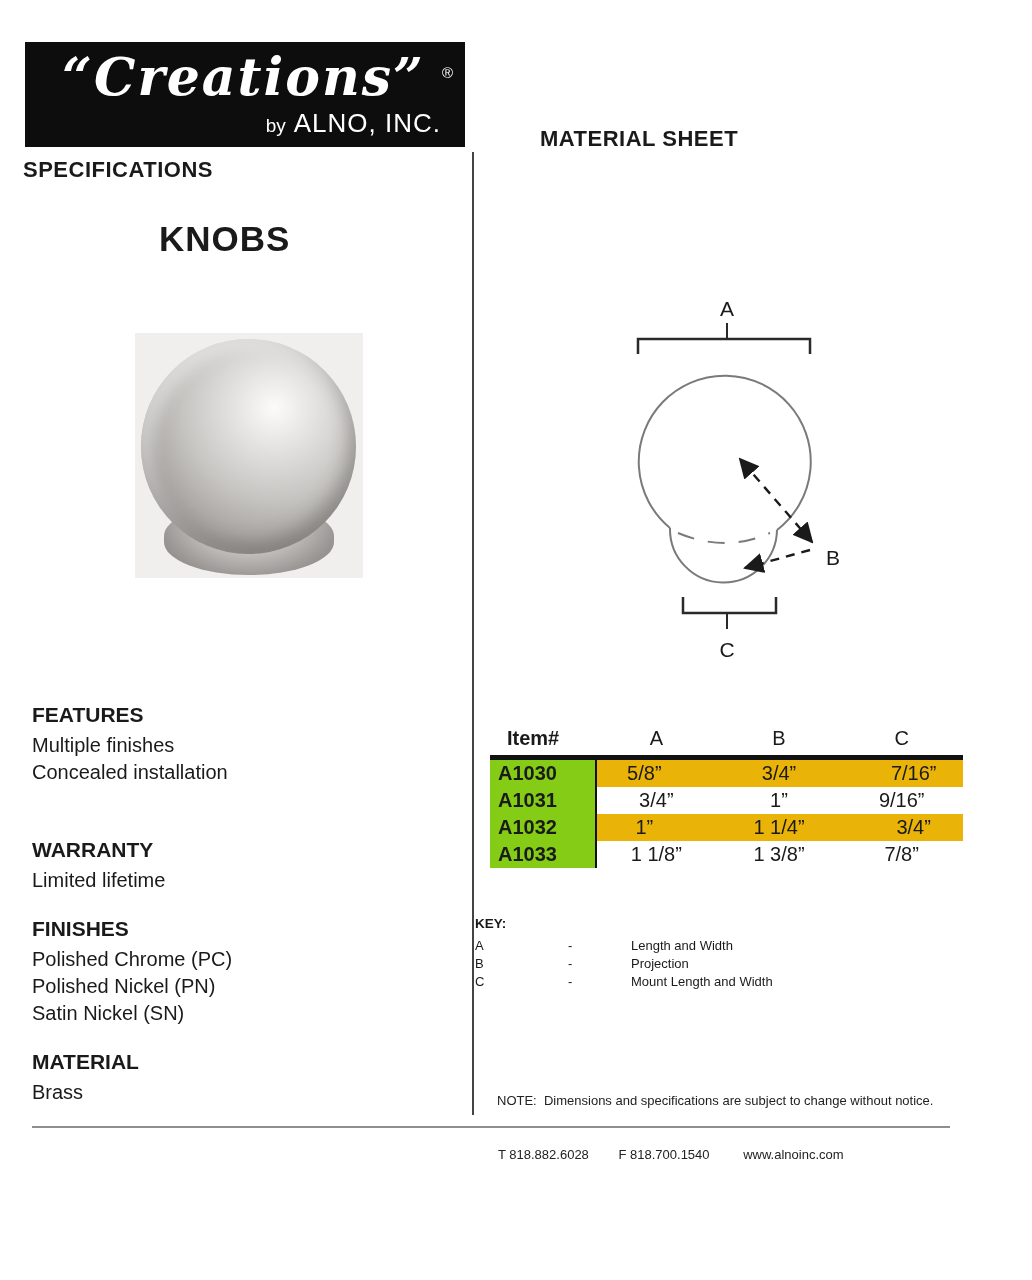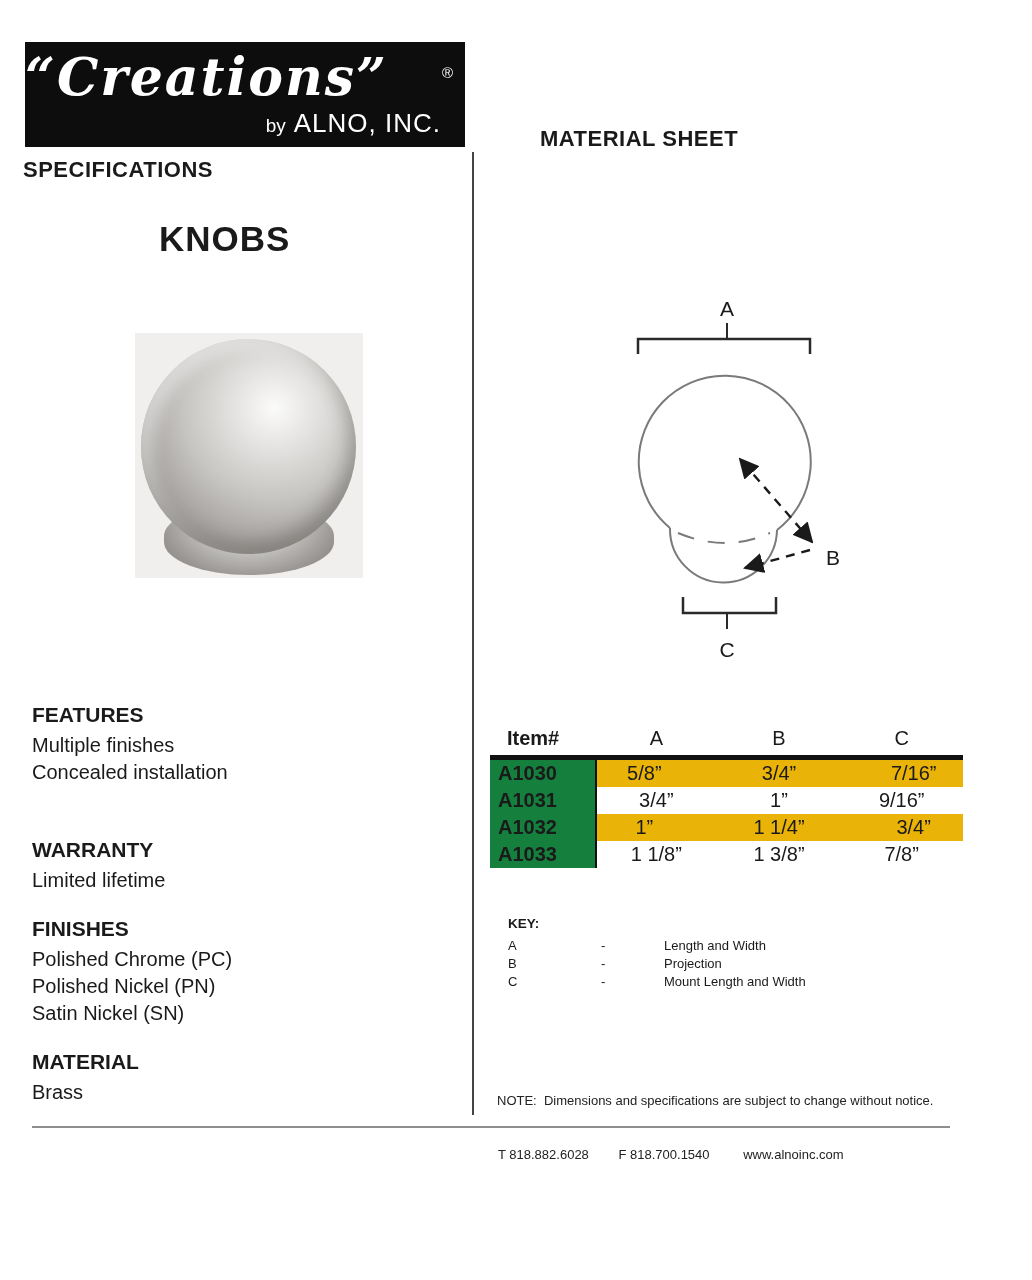--- a/index.html
+++ b/index.html
@@ -6,21 +6,21 @@
   .page {
     position:relative; width:1032px; height:1280px; margin:0 auto;
     background:#ffffff; overflow:hidden;
     font-family:"Liberation Sans", sans-serif; color:#1a1a1a;
   }
   .abs { position:absolute; }
 
   
   .logo { left:25px; top:42px; width:440px; height:105px; background:#0d0d0d; }
   .logo-script {
-    position:absolute; left:0; right:40px; top:4px; text-align:left;
+    position:absolute; left:0; right:40px; top:4px; text-align:right;
     font-family:"DejaVu Serif", serif; font-style:italic; font-weight:bold;
     font-size:52px; color:#ffffff; letter-spacing:2px; white-space:nowrap;
   }
   .logo-reg { position:absolute; right:12px; top:22px; color:#ffffff; font-size:15px; }
   .logo-byline { position:absolute; right:24px; bottom:8px; color:#ffffff; white-space:nowrap; }
   .logo-by { font-size:19px; margin-right:8px; }
   .logo-company { font-size:26px; letter-spacing:1px; }
 
   
   .specifications { left:23px; top:157px; font-size:22px; font-weight:bold; letter-spacing:0.5px; }
@@ -46,27 +46,27 @@
 
   
   .spec-table { left:490px; top:727px; width:473px; font-size:20px; }
   .t-header { display:flex; height:28px; border-bottom:5px solid #111111; align-items:flex-start; }
   .t-h-item { width:105px; padding-left:17px; font-weight:bold; box-sizing:border-box; }
   .t-h-col  { flex:1; text-align:center; }
   .t-body { position:relative; }
   .t-vline { position:absolute; left:105px; top:0; bottom:0; width:2px; background:#111111; }
   .t-row { display:flex; height:27px; }
   .t-item { width:105px; padding-left:8px; box-sizing:border-box; font-weight:bold;
-            display:flex; align-items:center; background:#15803d; }
+            display:flex; align-items:center; background:#84cc16; }
   .t-data { flex:1; display:flex; align-items:center; }
   .t-row.shaded .t-data { background:#eab308;gap:36px; }
   .t-cell { flex:1; text-align:center; }
 
   
-  .key { left:508px; top:916px; font-size:13px; }
+  .key { left:475px; top:916px; font-size:13px; }
   .key-title { font-weight:bold; font-size:13.5px; margin-bottom:5px; }
   .key-row { display:flex; height:18px; align-items:center; }
   .key-letter { width:93px; }
   .key-dash { width:63px; }
 
   
   .section { left:32px; }
   .sec-title { font-size:21px; font-weight:bold; line-height:24px; margin-bottom:5px; }
   .sec-item { font-size:20px; line-height:27px; }
   .sec-features { top:703px; }

